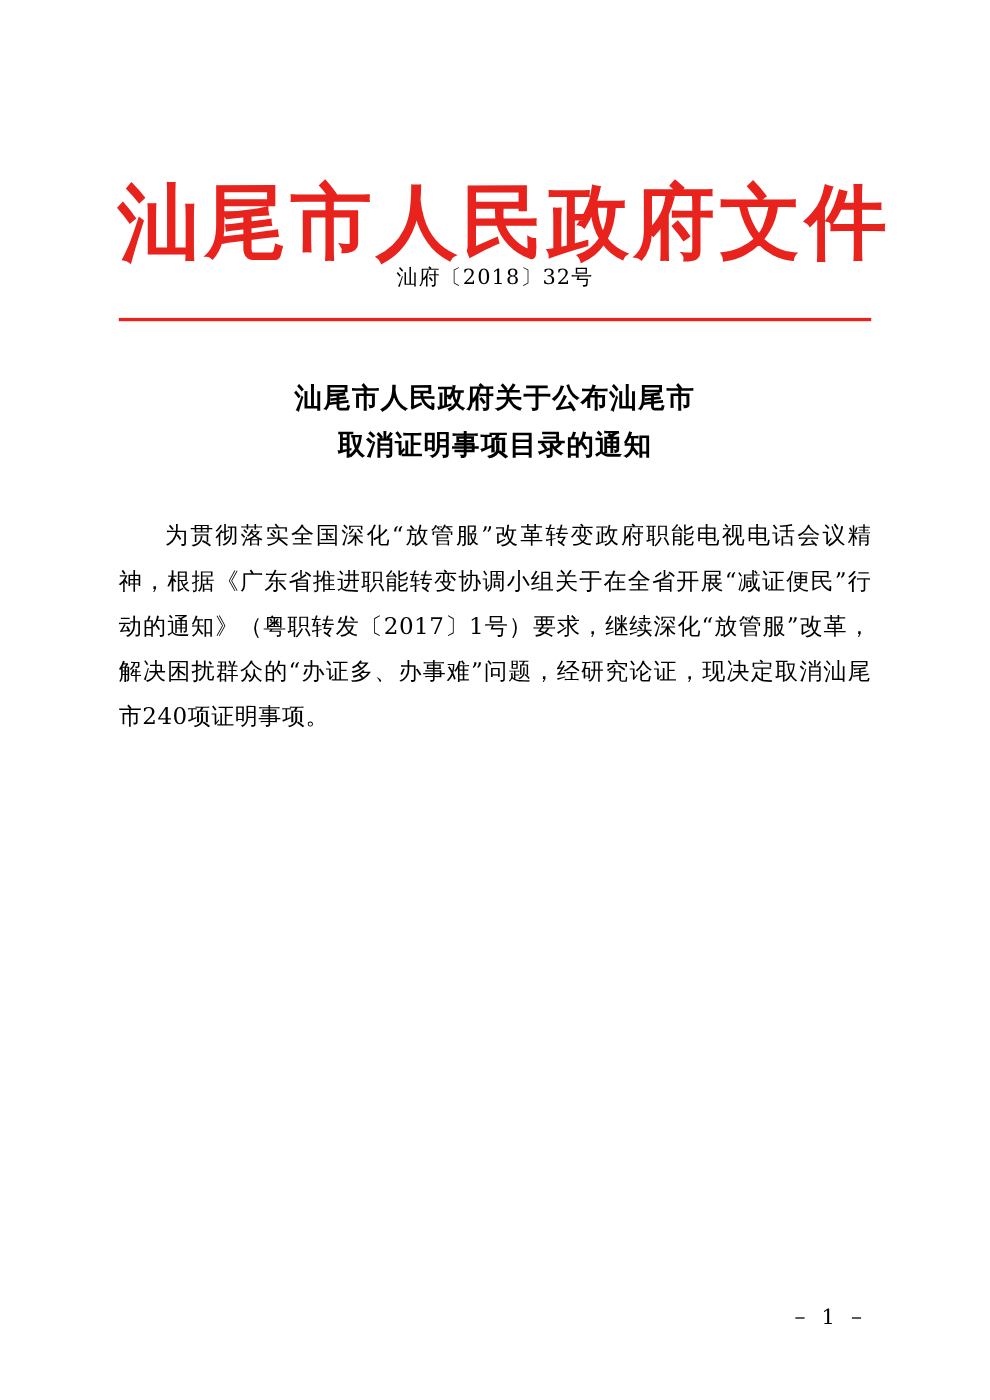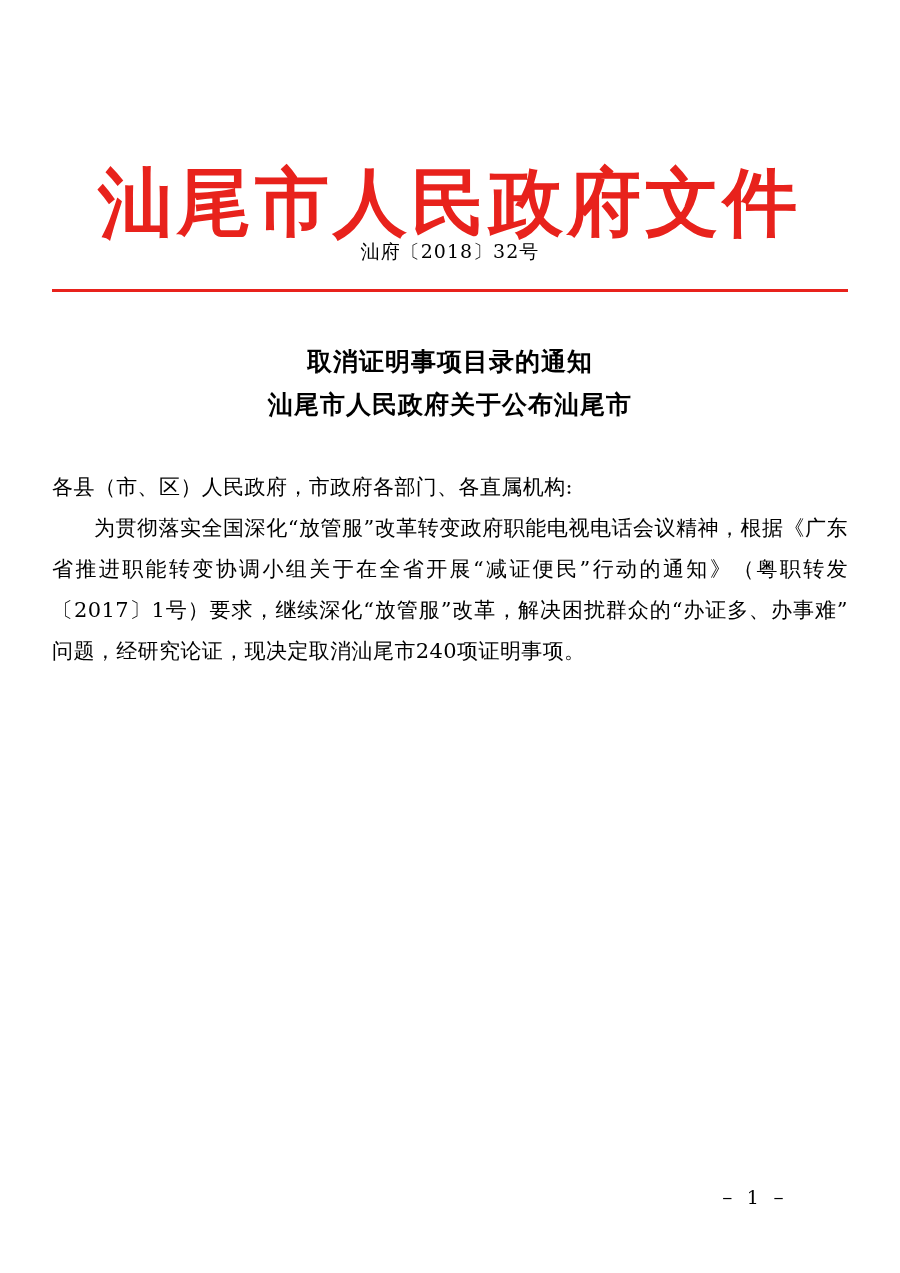--- a/index.html
+++ b/index.html
@@ -12,21 +12,21 @@
     height: 1273px;
     font-family: "DejaVu Serif", "Liberation Serif", serif;
     color: #000000;
     position: relative;
     overflow: hidden;
   }
   .page {
     width: 900px;
     height: 1273px;
     box-sizing: border-box;
-    padding: 0 52px;
+    padding: 0 108px;
     position: relative;
   }
   .masthead {
     text-align: center;
     color: #e8221c;
     font-family: "DejaVu Serif", "Liberation Serif", serif;
     font-weight: bold;
     font-size: 74px;
     letter-spacing: 4px;
     line-height: 1;
@@ -83,24 +83,23 @@
 
 <div class="page">
 
   <div class="masthead">汕尾市人民政府文件</div>
 
   <div class="doc-number">汕府〔2018〕32号</div>
 
   <div class="red-rule"></div>
 
   <div class="title-block">
+    <span class="title-line">汕尾市人民政府关于公布汕尾市</span>
     <span class="title-line">取消证明事项目录的通知</span>
-    <span class="title-line">汕尾市人民政府关于公布汕尾市</span>
   </div>
 
   <div class="body-block">
-    <p class="para">各县（市、区）人民政府，市政府各部门、各直属机构:</p>
     <p class="para indent">为贯彻落实全国深化“放管服”改革转变政府职能电视电话会议精神，根据《广东省推进职能转变协调小组关于在全省开展“减证便民”行动的通知》（粤职转发〔2017〕1号）要求，继续深化“放管服”改革，解决困扰群众的“办证多、办事难”问题，经研究论证，现决定取消汕尾市240项证明事项。</p>
   </div>
 
   <div class="page-number">－ 1 －</div>
 
 </div>
 
 </body></html>

